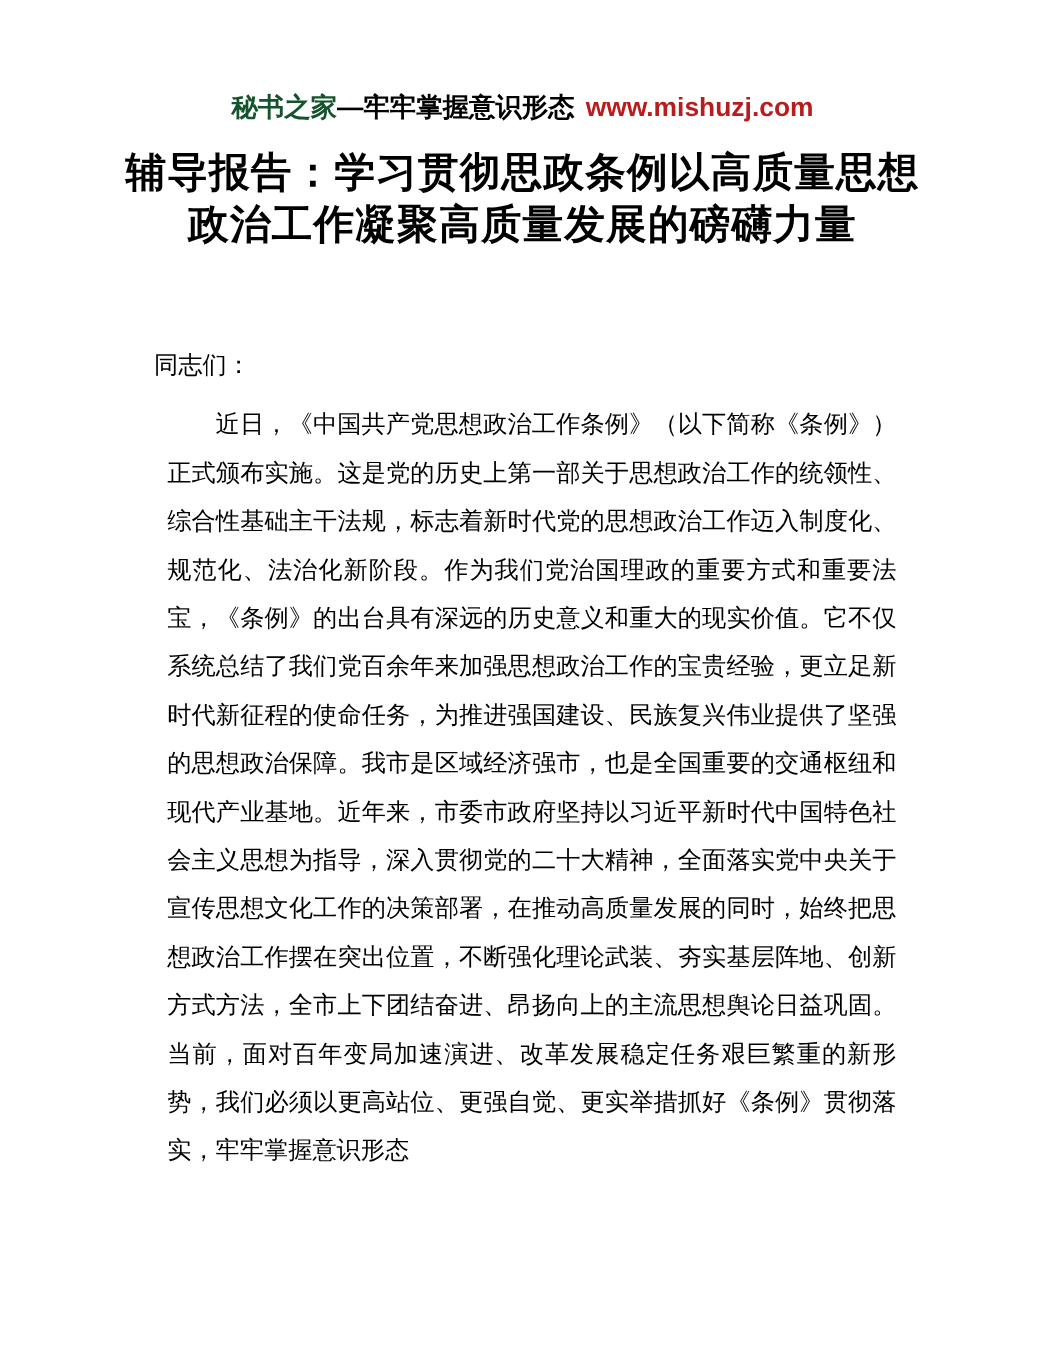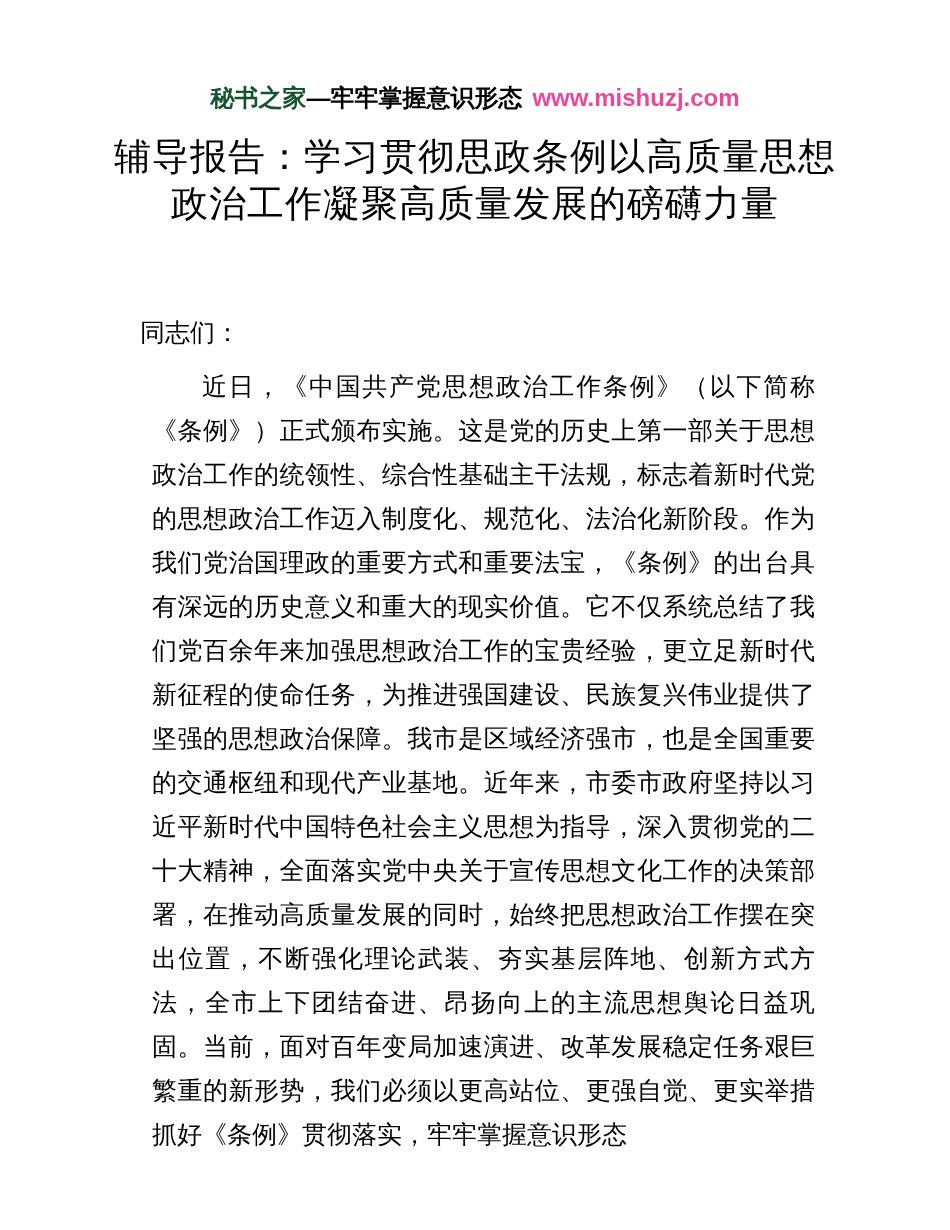--- a/index.html
+++ b/index.html
@@ -25,48 +25,48 @@
     line-height: 1.2;
     white-space: nowrap;
   }
   .site-header .url {
     margin-left: 10px;
   }
   .doc-title {
     margin-top: 20px;
     text-align: center;
     font-size: 37px;
-    font-weight: normal;
+    font-weight: bold;
     line-height: 47px;
     letter-spacing: 1px;
     color: #000000;
   }
   .content {
     margin: 83px 135px 0 140px;
-    font-size: 25px;
+    font-size: 22px;
     line-height: 44px;
     text-align: justify;
     color: #000000;
   }
   .salutation {
     margin: 0;
     text-indent: 0;
   }
   .body-paragraph {
     margin: 10px 0 0 12px;
     text-indent: 2em;
   }
 </style>
 </head>
 <body>
 
 <div class="page">
 
   <div class="site-header">
-    <span class="brand" style="color: #14532d;">秘书之家</span><span class="tagline" style="color: rgb(0, 0, 0);">—牢牢掌握意识形态</span><span class="url" style="color: #ec4899;">www.mishuzj.com</span>
+    <span class="brand" style="color: #14532d;">秘书之家</span><span class="tagline" style="color: rgb(0, 0, 0);">—牢牢掌握意识形态</span><span class="url" style="color: #b91c1c;">www.mishuzj.com</span>
   </div>
 
   <div class="doc-title">
     <div>辅导报告：学习贯彻思政条例以高质量思想</div>
     <div>政治工作凝聚高质量发展的磅礴力量</div>
   </div>
 
   <div class="content">
     <p class="salutation">同志们：</p>
     <p class="body-paragraph">近日，《中国共产党思想政治工作条例》（以下简称《条例》）正式颁布实施。这是党的历史上第一部关于思想政治工作的统领性、综合性基础主干法规，标志着新时代党的思想政治工作迈入制度化、规范化、法治化新阶段。作为我们党治国理政的重要方式和重要法宝，《条例》的出台具有深远的历史意义和重大的现实价值。它不仅系统总结了我们党百余年来加强思想政治工作的宝贵经验，更立足新时代新征程的使命任务，为推进强国建设、民族复兴伟业提供了坚强的思想政治保障。我市是区域经济强市，也是全国重要的交通枢纽和现代产业基地。近年来，市委市政府坚持以习近平新时代中国特色社会主义思想为指导，深入贯彻党的二十大精神，全面落实党中央关于宣传思想文化工作的决策部署，在推动高质量发展的同时，始终把思想政治工作摆在突出位置，不断强化理论武装、夯实基层阵地、创新方式方法，全市上下团结奋进、昂扬向上的主流思想舆论日益巩固。当前，面对百年变局加速演进、改革发展稳定任务艰巨繁重的新形势，我们必须以更高站位、更强自觉、更实举措抓好《条例》贯彻落实，牢牢掌握意识形态</p>

